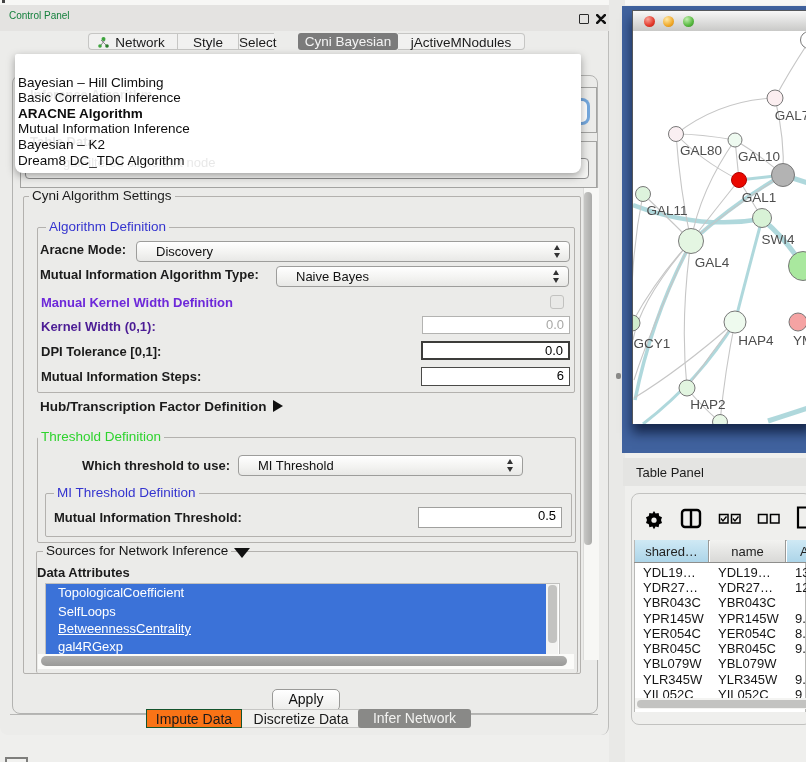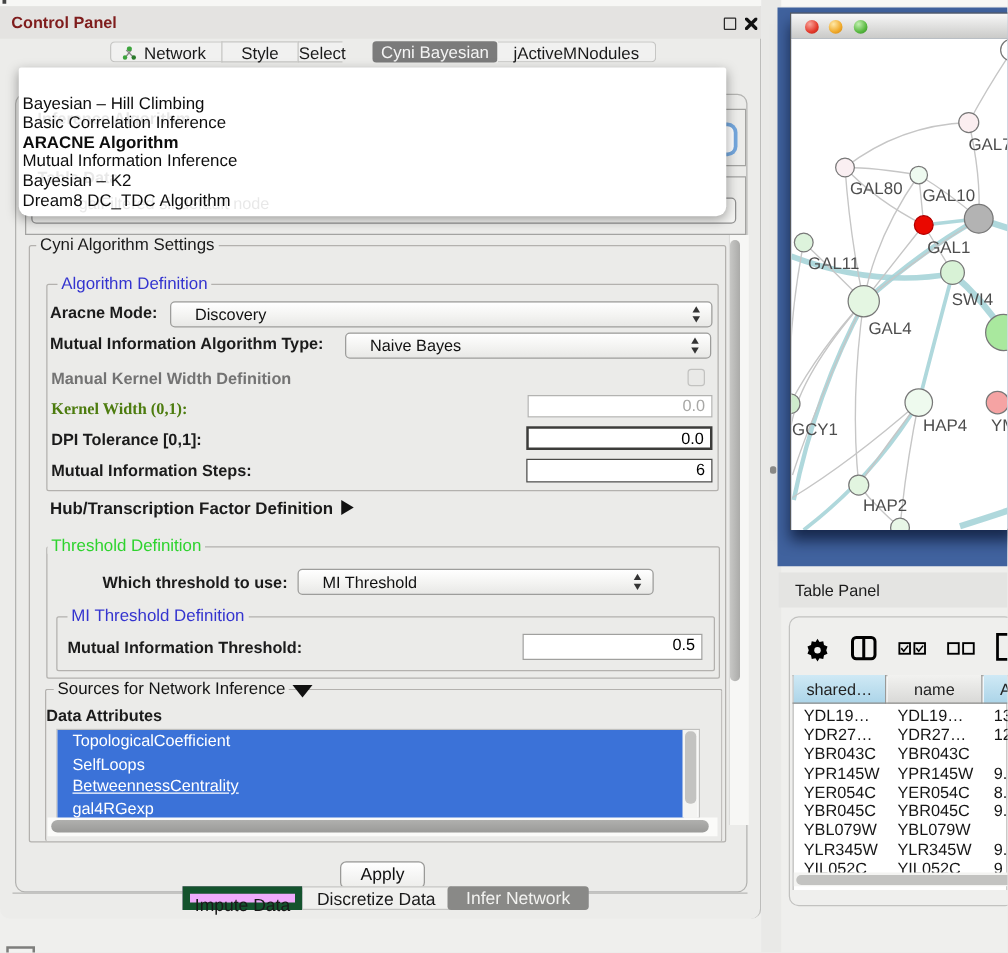--- a/index.html
+++ b/index.html
@@ -4,21 +4,21 @@
 <style>
 html,body{margin:0;padding:0;}
 body{width:806px;height:762px;position:relative;overflow:hidden;background:#efefed;
   font-family:"Liberation Sans", sans-serif;-webkit-font-smoothing:antialiased;}
 .abs{position:absolute;}
 .b{font-weight:bold;}
 
 #win{left:0;top:5px;width:609px;height:730px;background:#ececea;
   border-radius:0 0 8px 8px;border-right:1px solid #bdbdbb;box-sizing:border-box;}
 #titlebar{left:0;top:5px;width:609px;height:26px;background:#e4e3e1;}
-#titlebar .t{position:absolute;left:9px;top:5px;font-size:13px;color:#7f1d1d;font-weight:bold;}
+#titlebar .t{position:absolute;left:9px;top:5px;font-size:10px;color:#15803d;}
 #btnfloat{left:579px;top:14px;width:8px;height:8px;border:1.6px solid #2a2a2a;border-radius:1px;}
 
 .tabrow{top:33px;height:17px;font-size:13.5px;color:#1a1a1a;}
 .tabcell{position:absolute;top:0;height:17px;line-height:17px;text-align:center;
   background:#f1f1f0;border-top:1px solid #c6c6c4;border-bottom:1px solid #c6c6c4;box-sizing:border-box;}
 .tabsel{background:#7b7b7b;color:#f4f4f4;border:none;border-radius:3px;}
 
 #content{left:12px;top:75px;width:586px;height:639px;border:1px solid #b3b3b1;
   border-radius:8px;background:#ebebe9;box-sizing:border-box;}
 .gbox{position:absolute;border:1px solid #b3b1ae;border-radius:2px;}
@@ -108,23 +108,23 @@
   <span class="glab" style="left:5px;color:#1b1b1b;">Cyni Algorithm Settings</span>
 </div>
 
 <div class="abs gbox" style="left:37px;top:227px;width:536px;height:164px;">
   <span class="glab" style="left:8px;color:#3434cf;">Algorithm Definition</span>
 </div>
 <span class="row-label" style="left:40px;top:242px;">Aracne Mode:</span>
 <div class="abs combo" style="left:136px;top:241px;width:434px;">Discovery<span class="stepper"></span></div>
 <span class="row-label" style="left:40px;top:267px;">Mutual Information Algorithm Type:</span>
 <div class="abs combo" style="left:276px;top:266px;width:293px;">Naive Bayes<span class="stepper"></span></div>
-<span class="row-label" style="left:41px;top:295px;color:#737373;">Manual Kernel Width Definition</span>
+<span class="row-label" style="left:41px;top:295px;color:#6d28d9;">Manual Kernel Width Definition</span>
 <div class="abs" style="left:550px;top:295px;width:12px;height:12px;border:1px solid #c2c2c0;border-radius:3px;background:#e9e9e7;"></div>
-<span class="row-label" style="left:41px;top:319px;color:#4d7c0f;font-family:Liberation Serif, serif;">Kernel Width (0,1):</span>
+<span class="row-label" style="left:41px;top:319px;color:#4c1d95;">Kernel Width (0,1):</span>
 <div class="abs tfield" style="left:422px;top:316px;width:148px;height:18px;border:1px solid #b3b3b1;color:#a8a8a6;">0.0</div>
 <span class="row-label" style="left:41px;top:344px;">DPI Tolerance [0,1]:</span>
 <div class="abs tfield" style="left:421px;top:341px;width:149px;height:19px;border:2px solid #3c3c3a;">0.0</div>
 <span class="row-label" style="left:41px;top:369px;">Mutual Information Steps:</span>
 <div class="abs tfield" style="left:421px;top:367px;width:149px;height:19px;border:1.5px solid #4a4a48;">6</div>
 
 <span class="row-label" style="left:40px;top:399px;font-size:13.5px;">Hub/Transcription Factor Definition</span>
 <div class="abs" style="left:273px;top:400px;width:0;height:0;border-top:6.5px solid transparent;border-bottom:6.5px solid transparent;border-left:10px solid #111;"></div>
 
 <div class="abs gbox" style="left:37px;top:437px;width:537px;height:104px;">
@@ -152,21 +152,21 @@
   </div>
   <div style="position:absolute;right:1px;top:0;width:12px;height:70px;background:#f4f4f2;"></div>
   <div style="position:absolute;right:2px;top:1px;width:9px;height:58px;background:#c3c3c1;border-radius:4px;"></div>
 </div>
 <div class="abs" style="left:38px;top:654px;width:536px;height:15px;background:#fbfbf9;"></div>
 <div class="abs" style="left:41px;top:656px;width:526px;height:10px;background:linear-gradient(#b0b0ae,#9a9a98);border-radius:5px;"></div>
 
 <div class="abs" style="left:272px;top:677px;width:66px;height:20px;border:1px solid #9a9a98;border-radius:5px;background:linear-gradient(#fff,#ededeb);text-align:center;font-size:14px;line-height:19px;color:#111;margin-top:12px;">Apply</div>
 <div class="abs" style="left:10px;top:714px;width:588px;height:1px;background:#b7b7b5;"></div>
 <div class="abs" style="left:146px;top:709px;height:19px;font-size:14px;color:#1a1a1a;">
-  <span style="position:absolute;left:0;width:96px;top:0;height:19px;line-height:19px;text-align:center;background:#f0abfc;border:6px solid #14532d;box-sizing:border-box;">Impute Data</span>
+  <span style="position:absolute;left:0;width:96px;top:0;height:19px;line-height:19px;text-align:center;background:#f97316;border:1px solid #14532d;box-sizing:border-box;">Impute Data</span>
   <span style="position:absolute;left:96px;width:119px;top:0;height:19px;line-height:19px;text-align:center;background:#f0f0ee;border:1px solid #c6c6c4;border-left:none;box-sizing:border-box;">Discretize Data</span>
   <span style="position:absolute;left:212px;width:113px;top:0;height:19px;line-height:19px;text-align:center;background:#898987;color:#f2f2f0;border-radius:3px;">Infer Network</span>
 </div>
 <div class="abs" style="left:5px;top:757px;width:19px;height:10px;border:2px solid #7e7e7c;background:#f2f2f0;"></div>
 
 <div id="popup" class="abs">
   <div class="ghost b" style="left:15px;top:33px;">Inference Algorithm</div>
   <div class="ghost b" style="left:15px;top:80px;">Table Data</div>
   <div class="ghost" style="left:48px;top:101px;">galFiltered sif default node</div>
   <div class="it" style="top:20.5px;">Bayesian – Hill Climbing</div>

